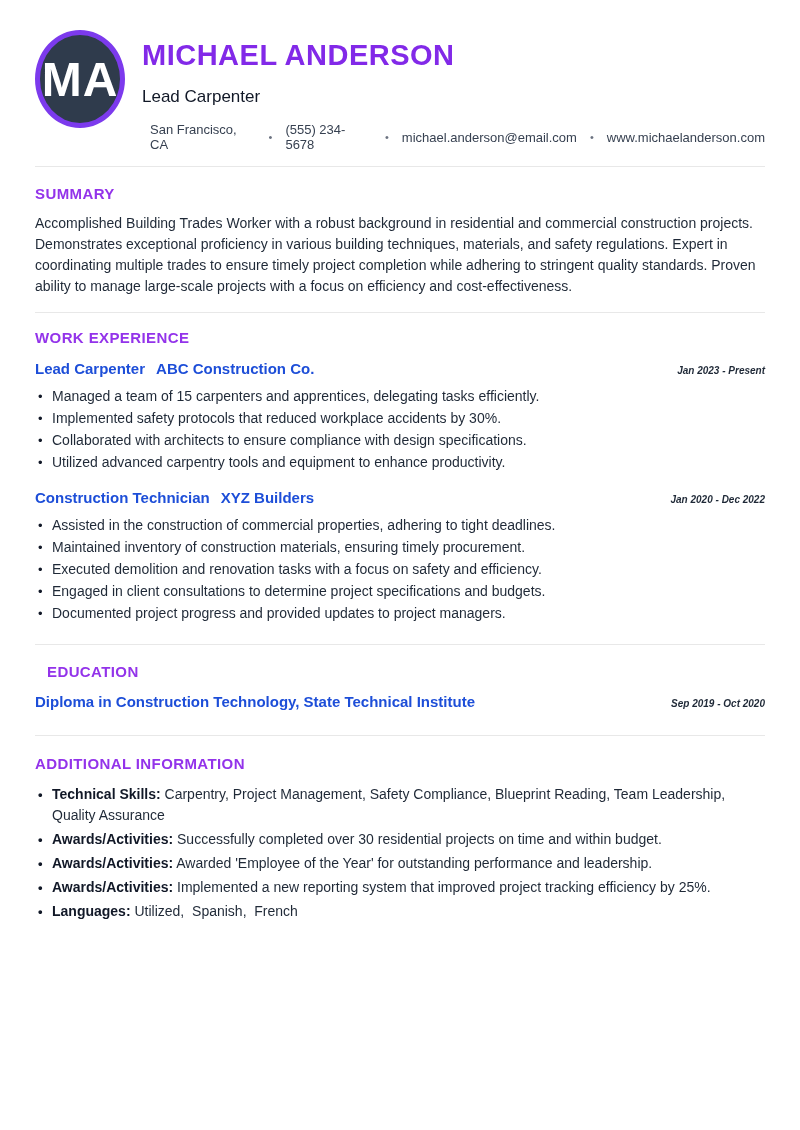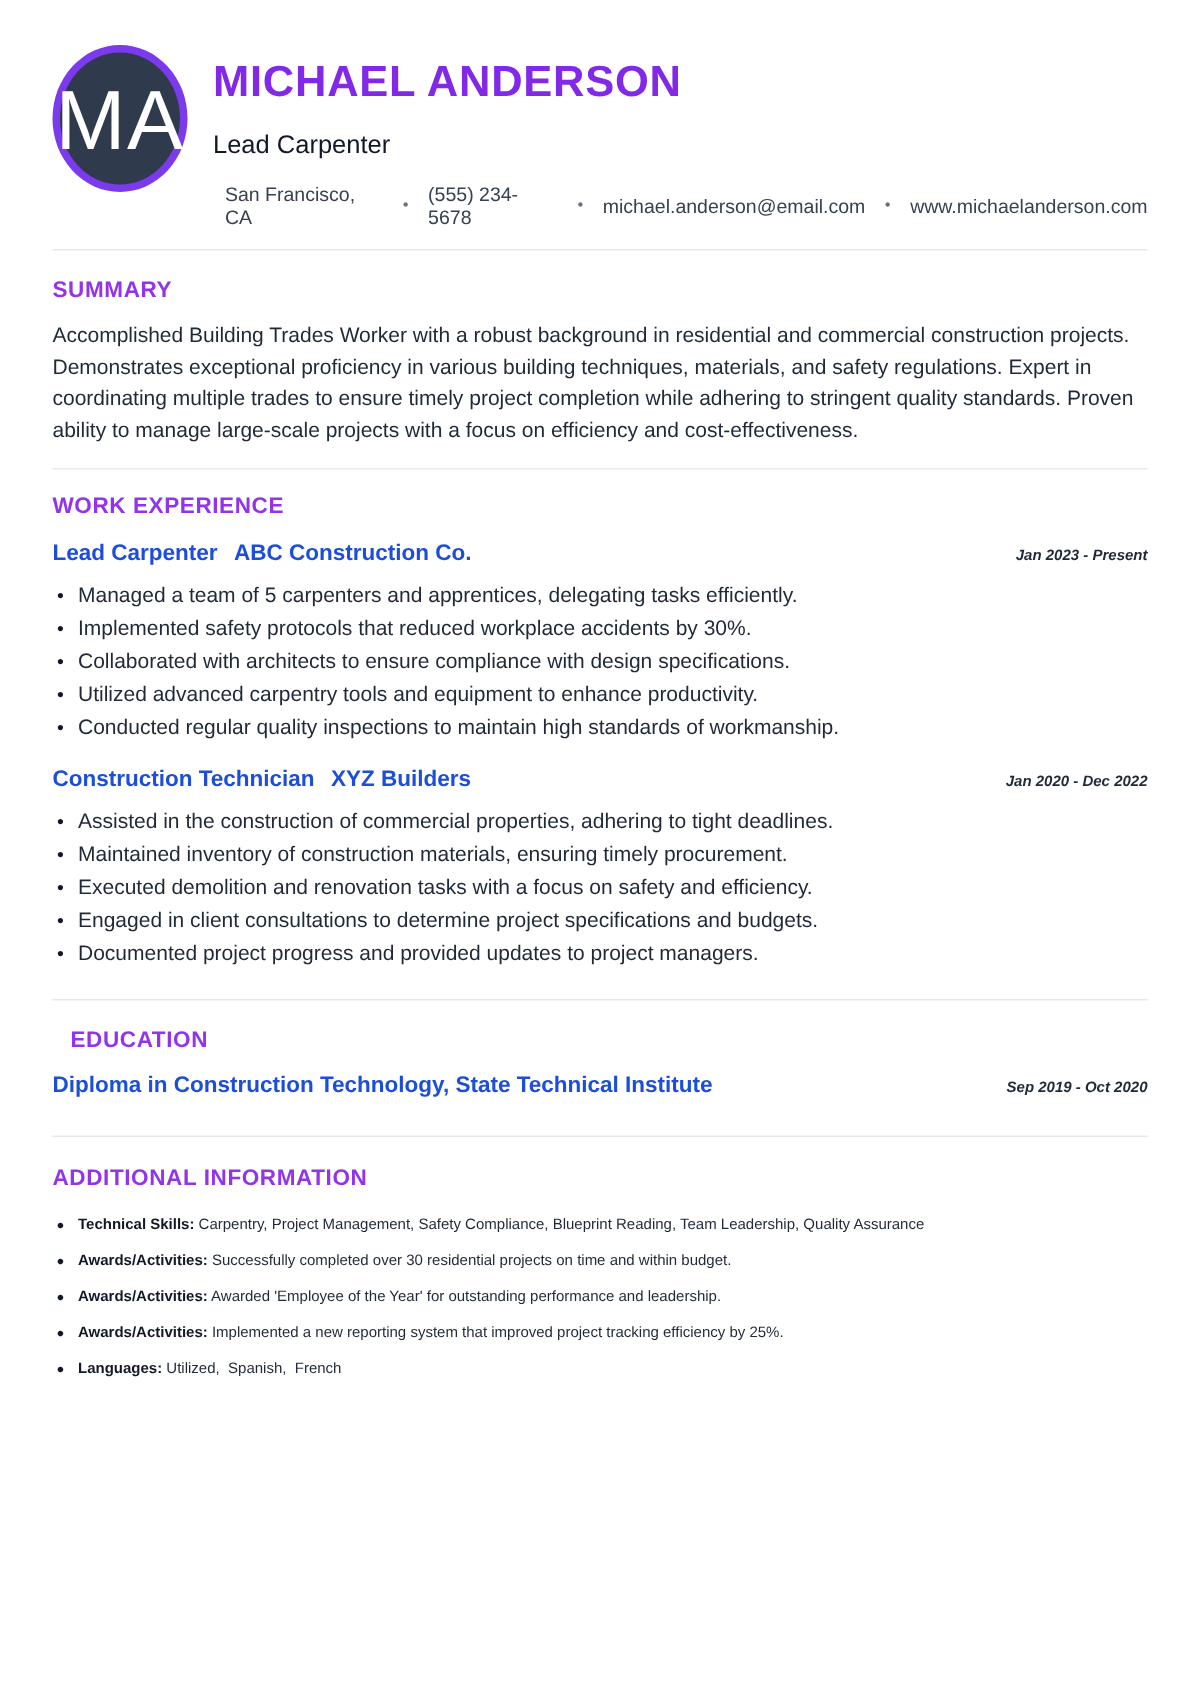--- a/index.html
+++ b/index.html
@@ -13,21 +13,21 @@
   .page { width: 800px; height: 1130px; padding: 0 35px; background: #fff; }
 
   
   .header { display: flex; align-items: flex-start; padding-top: 30px; }
   .avatar {
     width: 90px; height: 98px; flex-shrink: 0;
     background: #2f3b4c;
     border: 5px solid #7c3aed;
     border-radius: 50%;
     display: flex; align-items: center; justify-content: center;
-    color: #ffffff; font-size: 56px; font-weight: 400; letter-spacing: 1px;
+    color: #ffffff; font-size: 48px; font-weight: 700; letter-spacing: 1px;
   }
   .header-info { margin-left: 17px; padding-top: 4px; }
   .name {
     font-size: 29px; font-weight: 800; letter-spacing: 0.5px;
     color: #8229e8; line-height: 1.05; margin-top: 6px;
   }
   .job-title { font-size: 17px; font-weight: 500; color: #111827; margin-top: 17px; }
   .contact {
     display: flex; align-items: center; gap: 13px;
     margin-top: 15px; margin-left: 8px;
@@ -71,21 +71,21 @@
   }
   ul.bullets li::before {
     content: "\2022"; position: absolute; left: 3px; top: 0;
     color: #111827; font-size: 13px;
   }
 
   
   ul.extras { list-style: none; margin-top: 12px; }
   ul.extras li {
     position: relative; padding-left: 17px;
-    font-size: 10px; line-height: 21px; margin-bottom: 3px; color: #1f2937;
+    font-size: 14px; line-height: 21px; margin-bottom: 3px; color: #1f2937;
   }
   ul.extras li::before {
     content: "\2022"; position: absolute; left: 3px; top: 0;
     color: #111827; font-size: 13px; font-weight: 700;
   }
   ul.extras .extra-label { font-weight: 700; color: #111827; }
   ul.extras .extra-text { white-space: pre-wrap; }
 </style>
 </head>
 <body>
@@ -123,25 +123,24 @@
   <section>
     <h2 class="section-heading heading-work">WORK EXPERIENCE</h2>
 
     <div class="entry-header first">
       <div class="entry-titles">
         <span>Lead Carpenter</span><span class="entry-company">ABC Construction Co.</span>
       </div>
       <span class="entry-dates">Jan 2023 - Present</span>
     </div>
     <ul class="bullets">
-      <li>Managed a team of 5 carpenters and apprentices, delegating tasks efficiently.</li>
+      <li>Managed a team of 15 carpenters and apprentices, delegating tasks efficiently.</li>
       <li>Implemented safety protocols that reduced workplace accidents by 30%.</li>
       <li>Collaborated with architects to ensure compliance with design specifications.</li>
       <li>Utilized advanced carpentry tools and equipment to enhance productivity.</li>
-      <li>Conducted regular quality inspections to maintain high standards of workmanship.</li>
     </ul>
 
     <div class="entry-header second">
       <div class="entry-titles">
         <span>Construction Technician</span><span class="entry-company">XYZ Builders</span>
       </div>
       <span class="entry-dates">Jan 2020 - Dec 2022</span>
     </div>
     <ul class="bullets">
       <li>Assisted in the construction of commercial properties, adhering to tight deadlines.</li>

